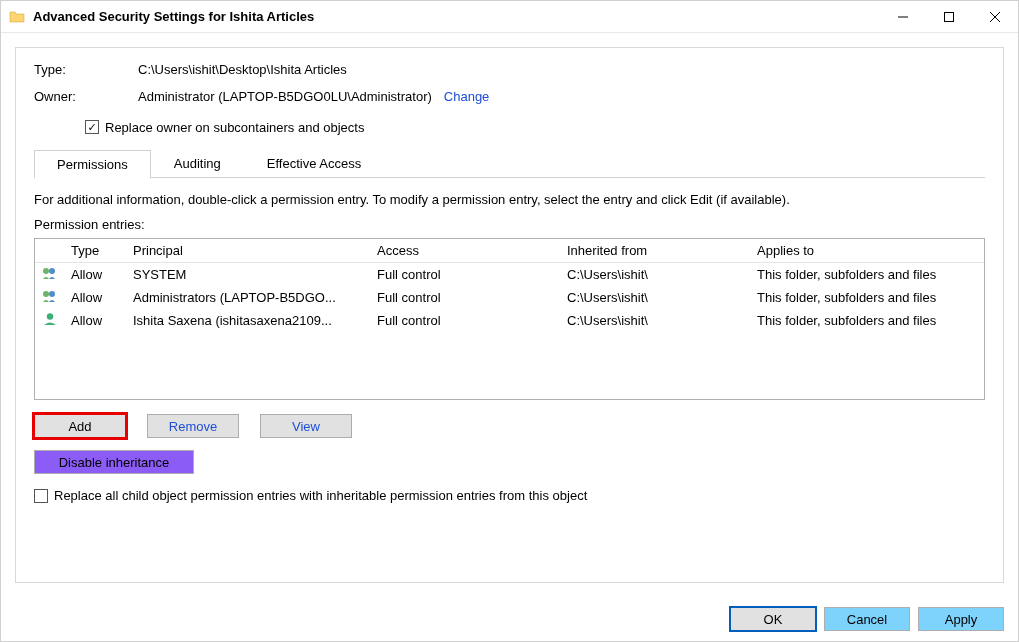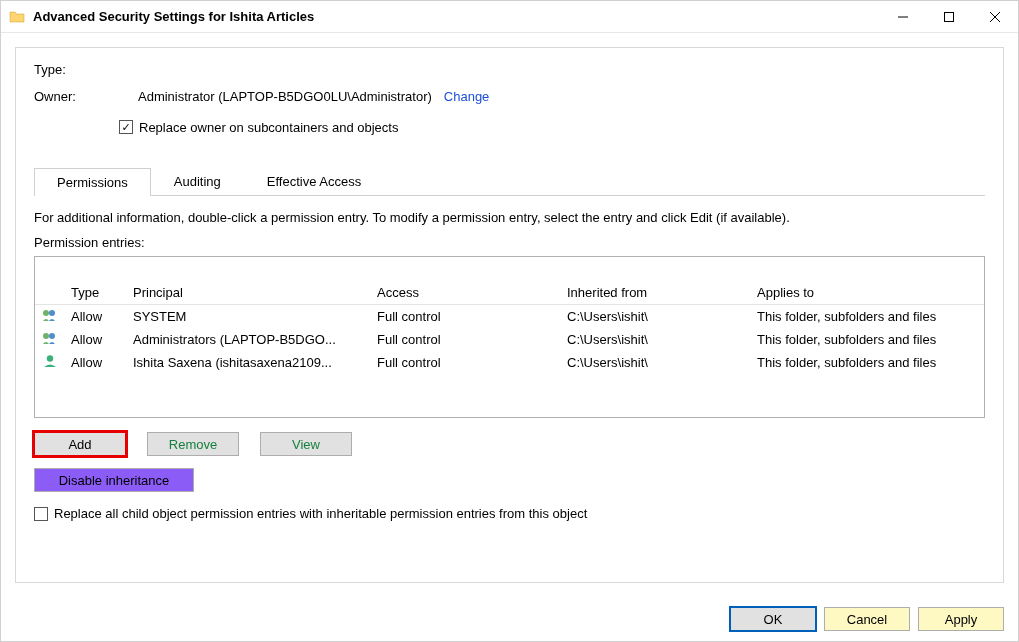--- a/index.html
+++ b/index.html
@@ -13,47 +13,47 @@
   .win-btn { width: 46px; height: 100%; display: flex; align-items: center; justify-content: center; color: #000; }
   .win-btn svg { width: 10px; height: 10px; stroke: #000; stroke-width: 1; fill: none; }
   .win-btn.close svg { width: 12px; height: 12px; }
 
   .content-panel { margin: 14px; border: 1px solid #d8d8d8; padding: 14px 18px 14px 18px; flex: 1; display: flex; flex-direction: column; }
 
   .field-row { display: flex; align-items: center; margin-bottom: 12px; }
   .field-label { width: 104px; }
   .field-value { }
   .link { color: #1d4ed8; margin-left: 12px; cursor: pointer; }
-  .checkbox-row { display:flex; margin-left:85px; margin-top:4px; gap:6px; }
+  .checkbox-row { display:flex; margin-left:51px; margin-top:4px; gap:6px; }
   .checkbox { width: 14px; height: 14px; border: 1px solid #555; display: inline-flex; align-items:center; justify-content:center; }
   .checkbox.checked::after { content:"✓"; font-size: 11px; line-height: 1; }
-  .tabs { display:flex; border-bottom: 1px solid #d0d0d0; margin-top: 32px; }
+  .tabs { display:flex; border-bottom: 1px solid #d0d0d0; margin-top: 14px; }
   .tab { padding: 6px 22px; border: 1px solid transparent; border-bottom: none; }
   .tab.active { border-color: #d0d0d0; background: #fff; position: relative; top: 1px; }
   .info-text { margin: 14px 0 10px 0; }
   .subhead { margin-bottom: 6px; }
   .grid { border: 1px solid #b0b0b0; height: 162px; display:flex; flex-direction:column; }
-  .grid-header { display:flex; padding: 4px 6px; border-bottom: 1px solid #e4e4e4; margin-top: 24px; }
+  .grid-header { display:flex; padding: 4px 6px; border-bottom: 1px solid #e4e4e4; }
   .grid-row { display:flex; align-items:center; padding: 3px 6px; }
   .col-icon  { width: 30px; }
   .col-type  { width: 62px; }
   .col-principal { width: 244px; overflow:hidden; white-space:nowrap; text-overflow:ellipsis; }
   .col-access { width: 190px; }
   .col-inherited { width: 190px; }
   .col-applies { flex: 1; }
   .row-icon { width: 18px; height: 14px; display:inline-block; }
   .row-icon svg { width:18px; height:14px; }
   .btn-row { display:flex; gap: 21px; margin-top: 14px; }
   .btn { width: 92px; height: 24px; background: #e1e1e1; border: 1px solid #adadad; display:flex; align-items:center; justify-content:center; }
-  .btn.disabled { color: #15803d; }
+  .btn.disabled { color: #1d4ed8; }
   .btn.highlight { outline: 3px solid #e60000; outline-offset: -1px; }
   .btn-wide { width: 160px; height: 24px; background: #8b5cf6; border:1px solid #adadad; display:flex; align-items:center; justify-content:center; margin-top: 12px; }
   .final-checkbox-row { display:flex; align-items:center; gap:6px; margin-top: 14px; }
   .footer-btns { display:flex; justify-content:flex-end; gap: 8px; padding: 10px 14px; }
-  .fbtn { width: 86px; height: 24px; background:#fef9c3; border:1px solid #adadad; display:flex; align-items:center; justify-content:center; }
+  .fbtn { width: 86px; height: 24px; background:#7dd3fc; border:1px solid #adadad; display:flex; align-items:center; justify-content:center; }
   .fbtn.primary { border: 1px solid #005fb8; background:#e1e1e1; outline: 1px solid #005fb8; }
 </style>
 </head>
 <body>
 
 <div class="window">
 
   <div class="titlebar">
     <span class="title-icon">
       <svg viewBox="0 0 16 16">
@@ -79,20 +79,21 @@
             <line x1="11" y1="1" x2="1" y2="11"></line>
           </svg>
         </div>
     </div>
   </div>
 
   <div class="content-panel">
 
     <div class="field-row">
       <span class="field-label">Type:</span>
+      <span class="field-value">C:\Users\ishit\Desktop\Ishita Articles</span>
     </div>
 
     <div class="field-row">
       <span class="field-label">Owner:</span>
       <span class="field-value">Administrator (LAPTOP-B5DGO0LU\Administrator)</span>
       <span class="link">Change</span>
     </div>
 
     <div class="checkbox-row">
       <span class="checkbox checked"></span>

